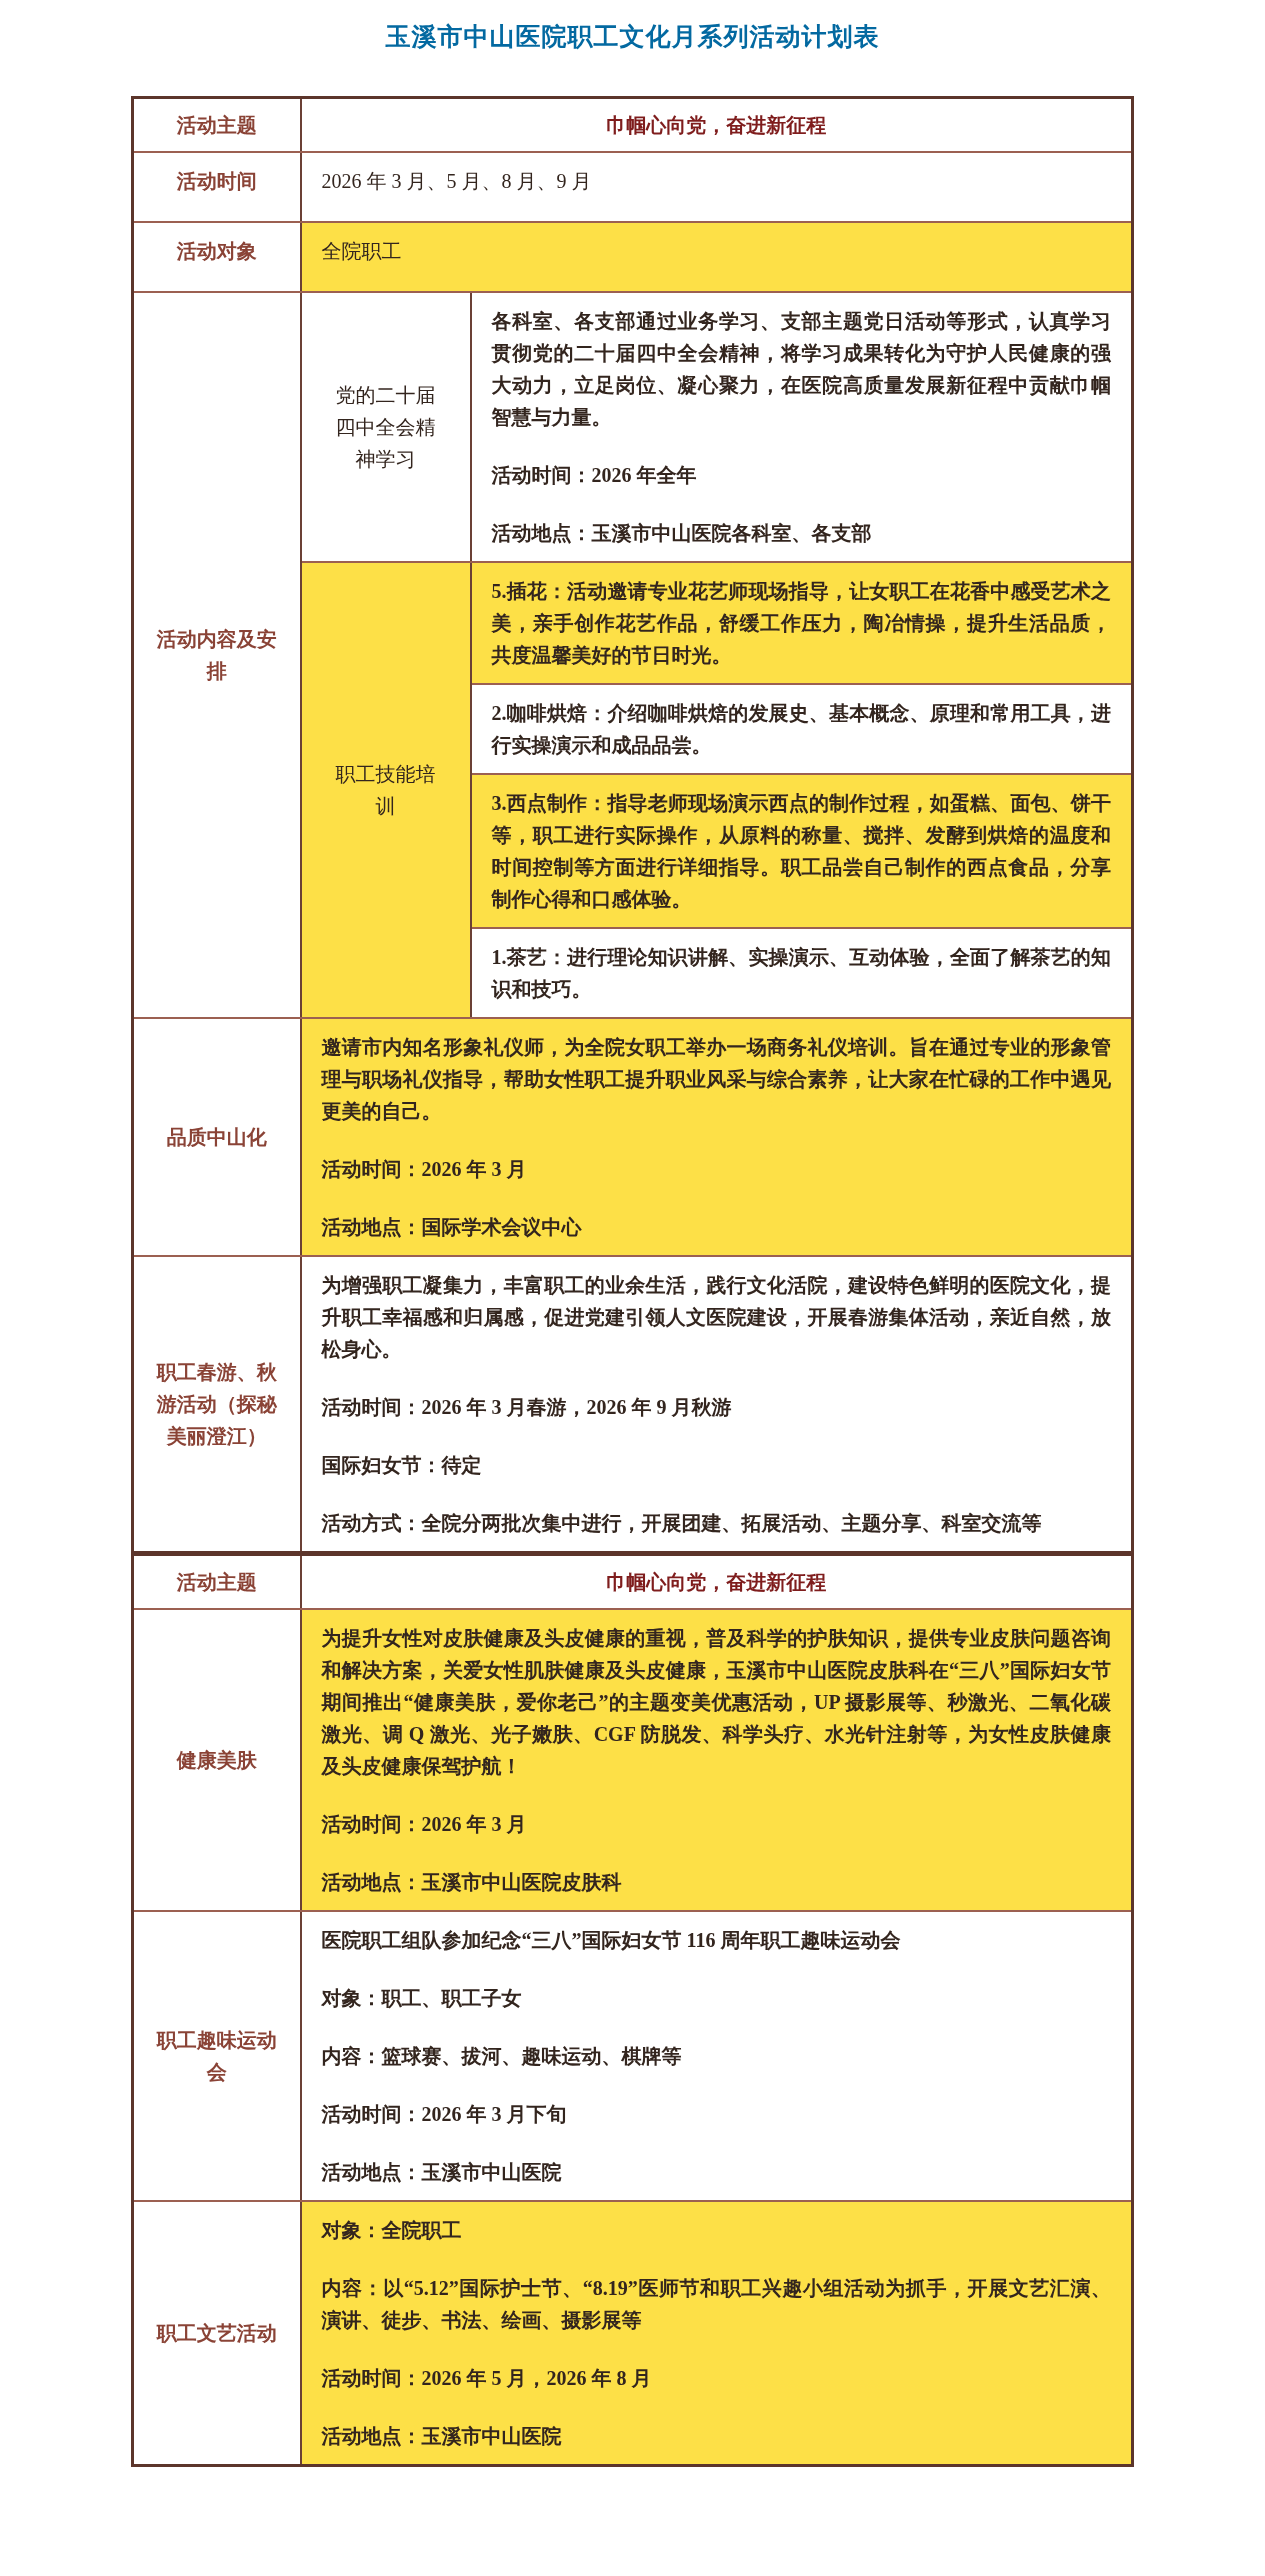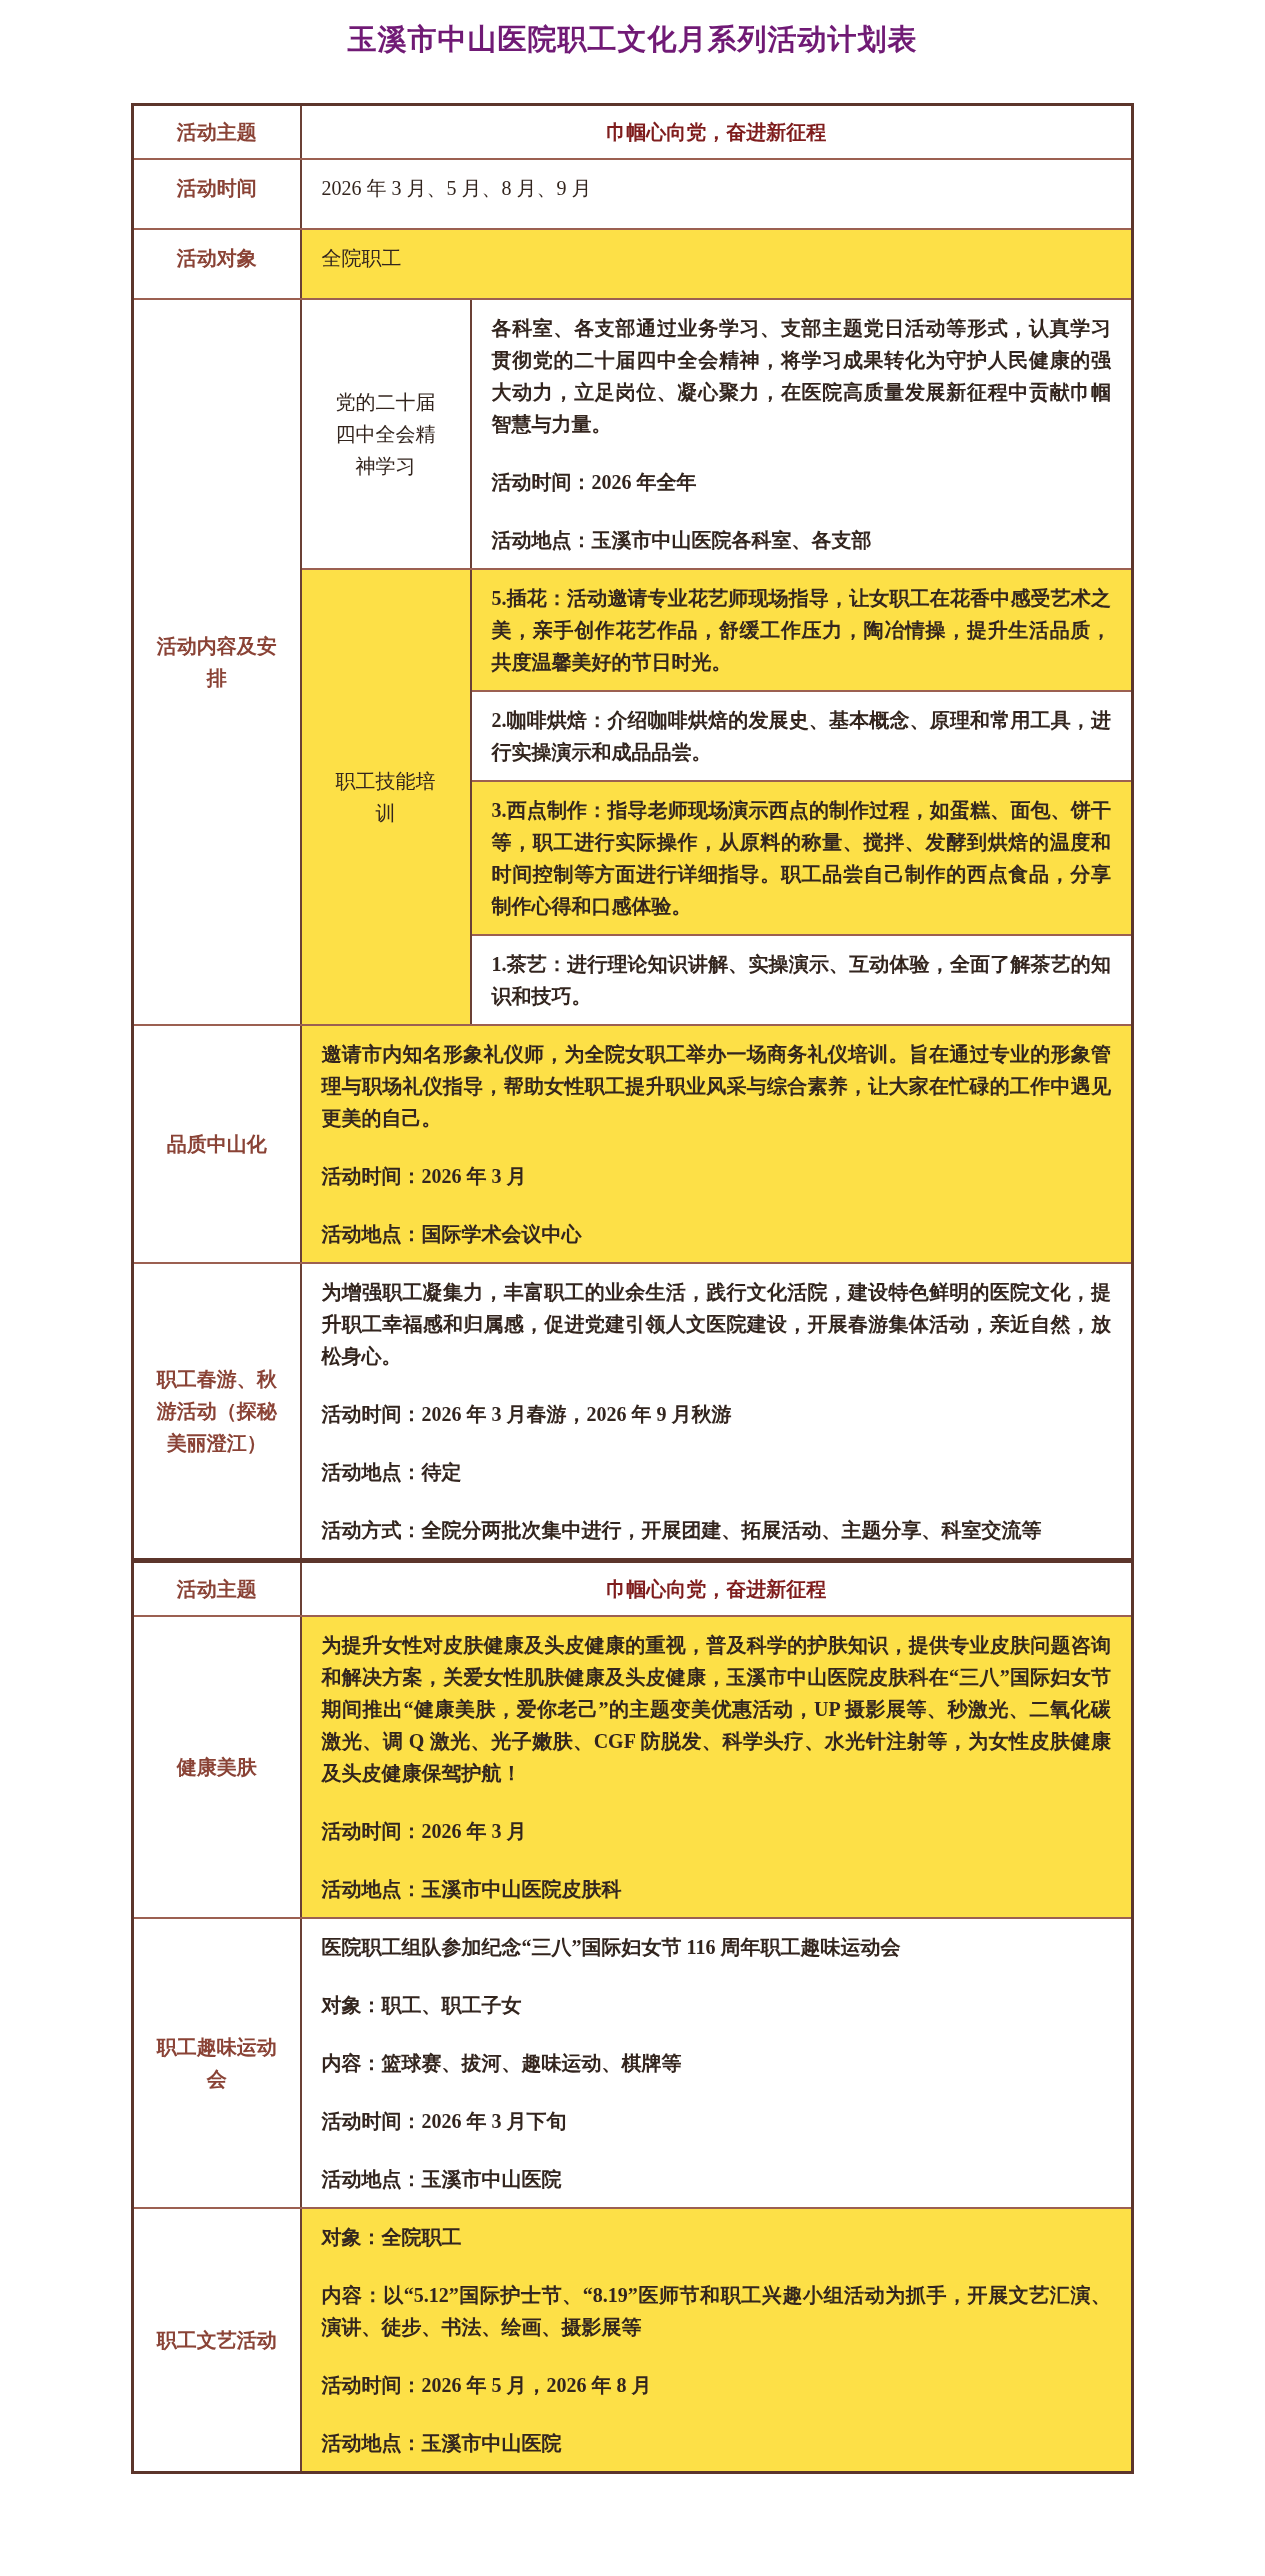--- a/index.html
+++ b/index.html
@@ -5,22 +5,22 @@
   html, body { margin: 0; padding: 0; background: #ffffff; }
   body {
     width: 1265px;
     min-height: 2576px;
     font-family: "Liberation Serif", "DejaVu Serif", serif;
     color: #33251e;
     -webkit-font-smoothing: antialiased;
   }
   .page-title {
     text-align: center;
-    color: #701a75;
-    font-size: 29px;
+    color: #0369a1;
+    font-size: 25px;
     font-weight: bold;
     letter-spacing: 1px;
     padding: 20px 0 0 0;
     margin: 0 0 43px 0;
   }
   table.plan {
     width: 1000px;
     margin: 0 auto 89px auto;
     border-collapse: collapse;
     table-layout: fixed;
@@ -127,21 +127,21 @@
       <p>活动时间：2026 年 3 月</p>
       <p>活动地点：国际学术会议中心</p>
     </td>
   </tr>
 
   <tr>
     <td class="lbl">职工春游、秋游活动（探秘美丽澄江）</td>
     <td colspan="2">
       <p>为增强职工凝集力，丰富职工的业余生活，践行文化活院，建设特色鲜明的医院文化，提升职工幸福感和归属感，促进党建引领人文医院建设，开展春游集体活动，亲近自然，放松身心。</p>
       <p>活动时间：2026 年 3 月春游，2026 年 9 月秋游</p>
-      <p>活动地点：待定</p>
+      <p>国际妇女节：待定</p>
       <p>活动方式：全院分两批次集中进行，开展团建、拓展活动、主题分享、科室交流等</p>
     </td>
   </tr>
 
   <tr class="h-theme table-break">
     <td class="lbl">活动主题</td>
     <td class="theme" colspan="2">巾帼心向党，奋进新征程</td>
   </tr>
 
   <tr>

